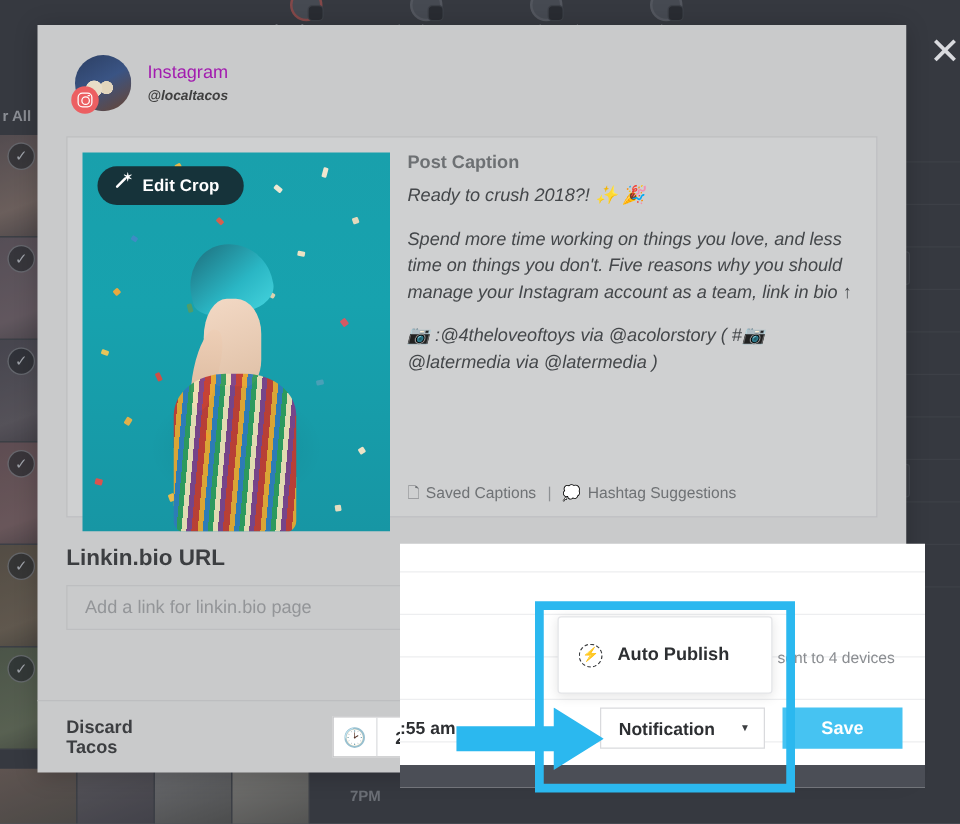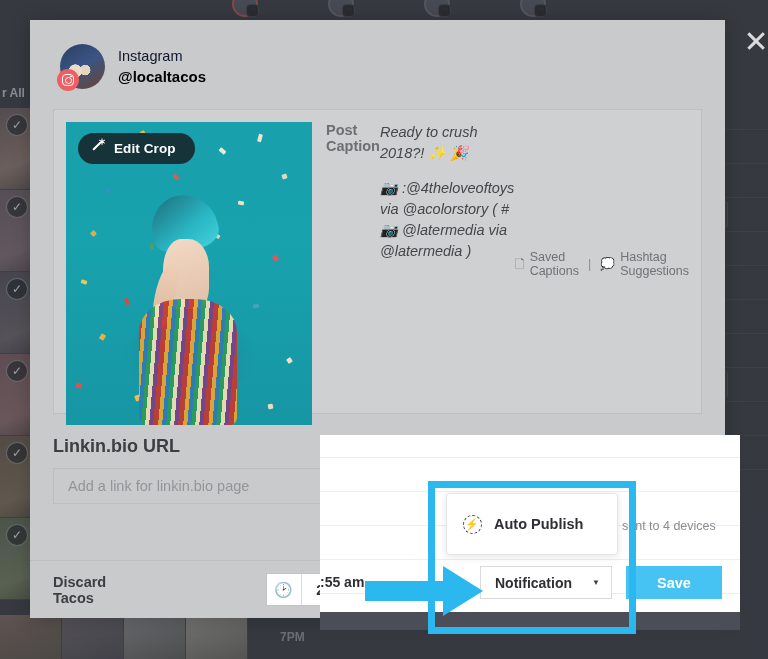--- a/index.html
+++ b/index.html
@@ -128,22 +128,22 @@
   }
   .ig-glyph { width: 12px; height: 12px; border: 1.6px solid #fff; border-radius: 4px; position: relative; }
   .ig-glyph::before {
     content: ""; position: absolute; left: 2.2px; top: 2.2px;
     width: 5.2px; height: 5.2px; border: 1.4px solid #fff; border-radius: 50%;
   }
   .ig-glyph::after {
     content: ""; position: absolute; right: 1.2px; top: .8px;
     width: 1.6px; height: 1.6px; background: #fff; border-radius: 50%;
   }
-  .acct-platform { font-size: 14.5px; color: #0f172a; line-height: 1.5; }
-  .acct-handle { font-size: 15px; color: #000000; font-weight: bold; line-height: 1.35; }
+  .acct-platform { font-size: 14.5px; color: #a21caf; line-height: 1.5; }
+  .acct-handle { font-size: 11px; color: #404040; font-weight: bold; line-height: 1.35; font-style: italic; }
 
   
   .post-card {
     margin: 20px 23px 0 23px; background: #cfd0d1;
     border: 1px solid #bdbec0; padding: 12px;
     display: flex; gap: 14px; height: 305px;
   }
   .media {
     width: 246px; height: 303px; flex: none; position: relative; overflow: hidden;
     background:
@@ -194,21 +194,21 @@
   .wand-icon::before {
     content: ""; position: absolute; left: 1px; top: 7px;
     width: 11px; height: 2px; background: #fff; border-radius: 1px;
     transform: rotate(-45deg); transform-origin: left center;
   }
   .wand-icon::after {
     content: "\2736"; position: absolute; right: -1px; top: -4px;
     font-size: 9px; color: #fff; line-height: 1;
   }
 
-  .caption-col { flex: 1; display: flex; min-width: 0; }
+  .caption-col { flex: 1; display: flex; flex-direction: column; min-width: 0; }
   .cap-title { font-size: 14.5px; font-weight: bold; color: #6d7073; margin-bottom: 9px; }
   .cap-body { font-size: 14.5px; color: #44474a; line-height: 1.45; font-style: italic; }
   .cap-body p { margin-bottom: 14px; }
   .cap-body p:last-child { margin-bottom: 0; }
   .cap-spacer { flex: 1; }
   .cap-links {
     display: flex; align-items: center; gap: 9px;
     font-size: 12.5px; color: #6f7275; padding-top: 4px;
   }
   .cap-links .lk { display: flex; align-items: center; gap: 5px; cursor: pointer; }
@@ -447,20 +447,21 @@
       <div class="edit-crop">
         <span class="wand-icon"></span>
         <span>Edit Crop</span>
       </div>
     </div>
 
     <div class="caption-col">
       <div class="cap-title">Post Caption</div>
       <div class="cap-body">
         <p>Ready to crush 2018?! ✨ 🎉</p>
+        <p>Spend more time working on things you love, and less time on things you don't. Five reasons why you should manage your Instagram account as a team, link in bio ↑</p>
         <p>📷 :@4theloveoftoys via @acolorstory ( #📷  @latermedia via @latermedia )</p>
       </div>
       <div class="cap-spacer"></div>
       <div class="cap-links">
         <span class="lk">
           <span class="mini-ic">🗋</span>
           <span>Saved Captions</span>
         </span>
         <span class="divider-pipe">|</span>
         <span class="lk">

